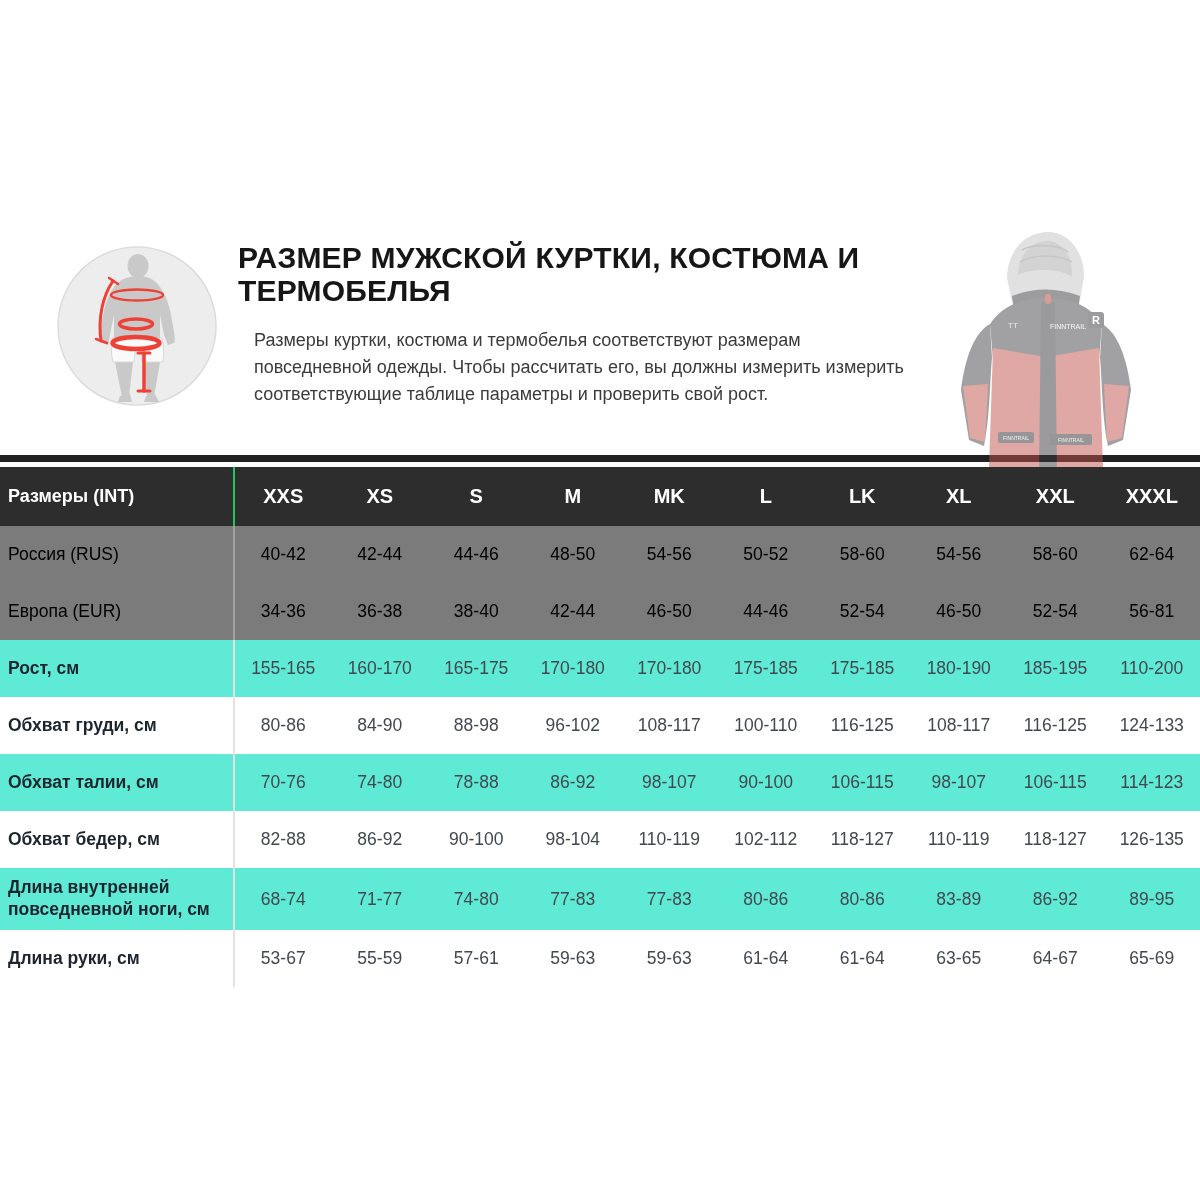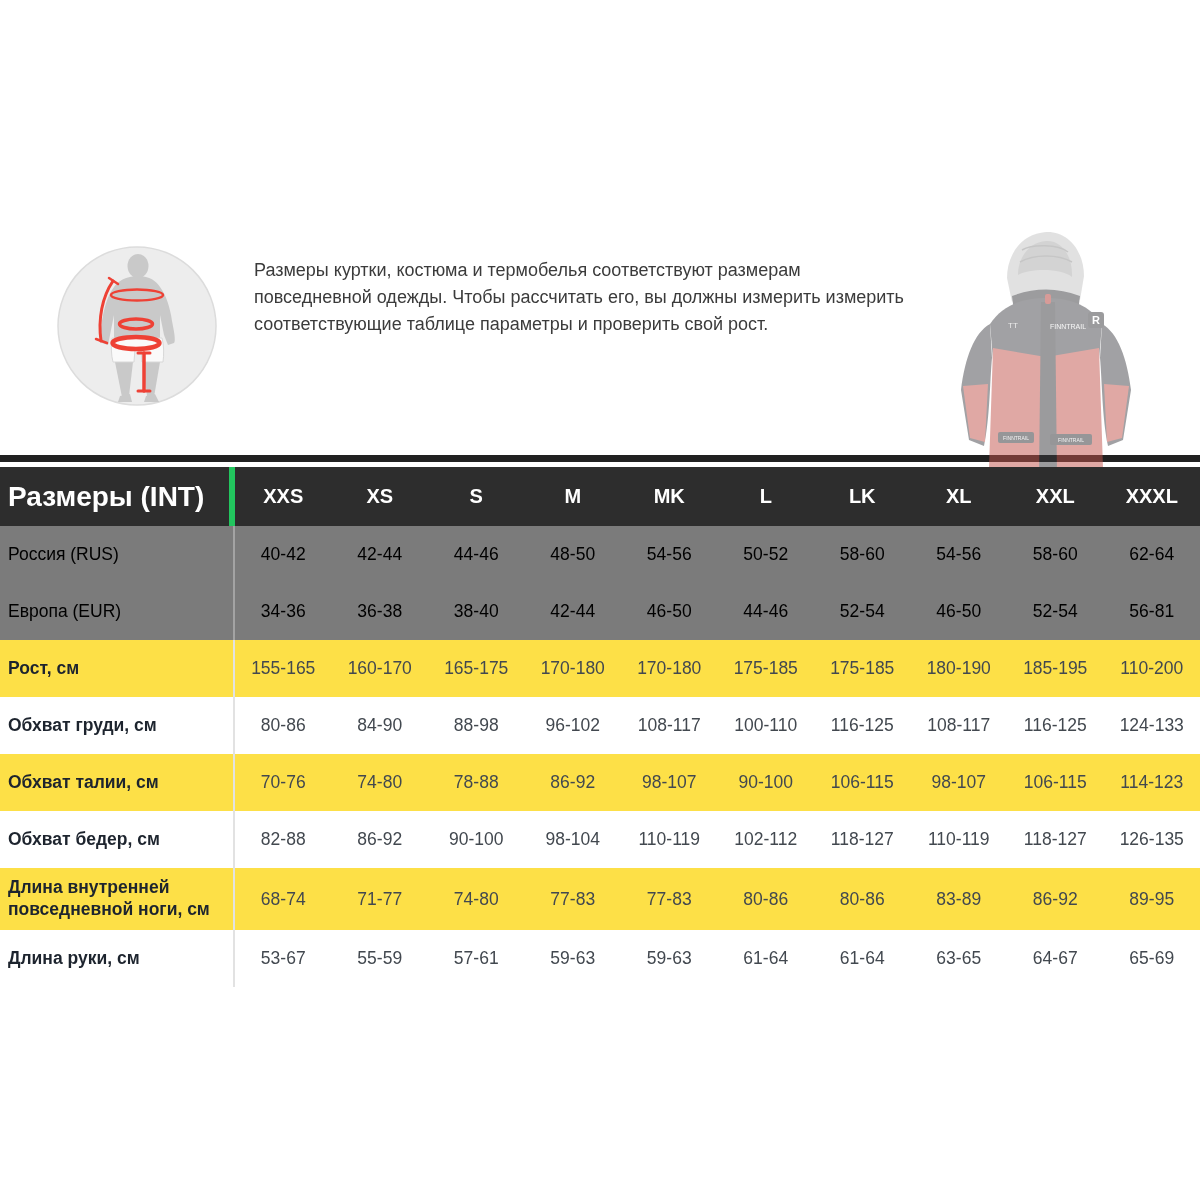--- a/index.html
+++ b/index.html
@@ -23,27 +23,27 @@
   .top-rule { position: absolute; left: 0; top: 455px; width: 1200px; height: 7px; background: #212121; z-index: 0; }
 
   
   .size-table { position: absolute; left: 0; top: 467px; width: 1200px; z-index: 2; }
   .trow { display: flex; width: 1200px; align-items: stretch; }
   .cell { display: flex; align-items: center; justify-content: center; }
   .cell.label { width: 235px; justify-content: flex-start; padding-left: 8px; padding-right: 14px; }
   .cell.size { flex: 1; text-align: center; }
 
   .thead { height: 59px; background: #2d2d2d; color: #ffffff; font-weight: bold; font-size: 20px; }
-  .thead .label { font-size: 28px; border-right: 6px solid #22c55e; }
+  .thead .label { font-size: 18px; border-right: 2px solid #22c55e; }
 
   .region { height: 57px; background: #7b7b7b; color: #000000; font-size: 17.5px; font-weight: normal; }
   .region .label { border-right: 2px solid #a3a3a3; }
 
   .measure { height: 57px; background: #ffffff; font-size: 17.5px; color: #42484f; }
-  .measure.alt { background: #fde047; }
+  .measure.alt { background: #5eead4; }
   .measure.tall { height: 62px; }
   .measure .label { font-weight: bold; color: #1d242e; line-height: 1.25; border-right: 2px solid #e2e2e2; }
 </style>
 </head>
 <body>
 
 <div class="page">
 
   <div class="intro-icon">
     <svg width="162" height="162" viewBox="0 0 162 162" xmlns="http://www.w3.org/2000/svg">
@@ -67,20 +67,21 @@
         <ellipse cx="80" cy="79" rx="16.5" ry="5" stroke-width="3.5"></ellipse>
         <ellipse cx="80" cy="98" rx="23.5" ry="6" stroke-width="4.5"></ellipse>
         <path d="M88 108 L88 146" stroke-width="3.5"></path>
         <path d="M82 108 L94 108" stroke-width="3"></path>
         <path d="M82 146 L94 146" stroke-width="3"></path>
       </g>
     </svg>
   </div>
 
   <div class="intro-text">
+    <h1 class="intro-title">Размер мужской куртки, костюма и термобелья</h1>
     <p class="intro-desc">Размеры куртки, костюма и термобелья соответствуют размерам повседневной одежды. Чтобы рассчитать его, вы должны измерить измерить соответствующие таблице параметры и проверить свой рост.</p>
   </div>
 
   <div class="jacket">
     <svg width="192" height="252" viewBox="0 0 192 252" xmlns="http://www.w3.org/2000/svg">
       <g opacity="0.5">
 
         <path d="M96 4 C70 6 57 28 57 50 L62 74 C72 62 122 62 130 72 L134 48 C134 24 119 3 96 4 Z" fill="#c4c4c4"></path>
         <path d="M96 13 C79 14 68 30 68 47 C80 40 112 40 122 49 C123 30 113 12 96 13 Z" fill="#a9a9a9"></path>
         <path d="M72 22 C82 16 108 16 118 24 M70 34 C84 26 108 26 122 34" stroke="#8f8f8f" stroke-width="1.5" fill="none"></path>

